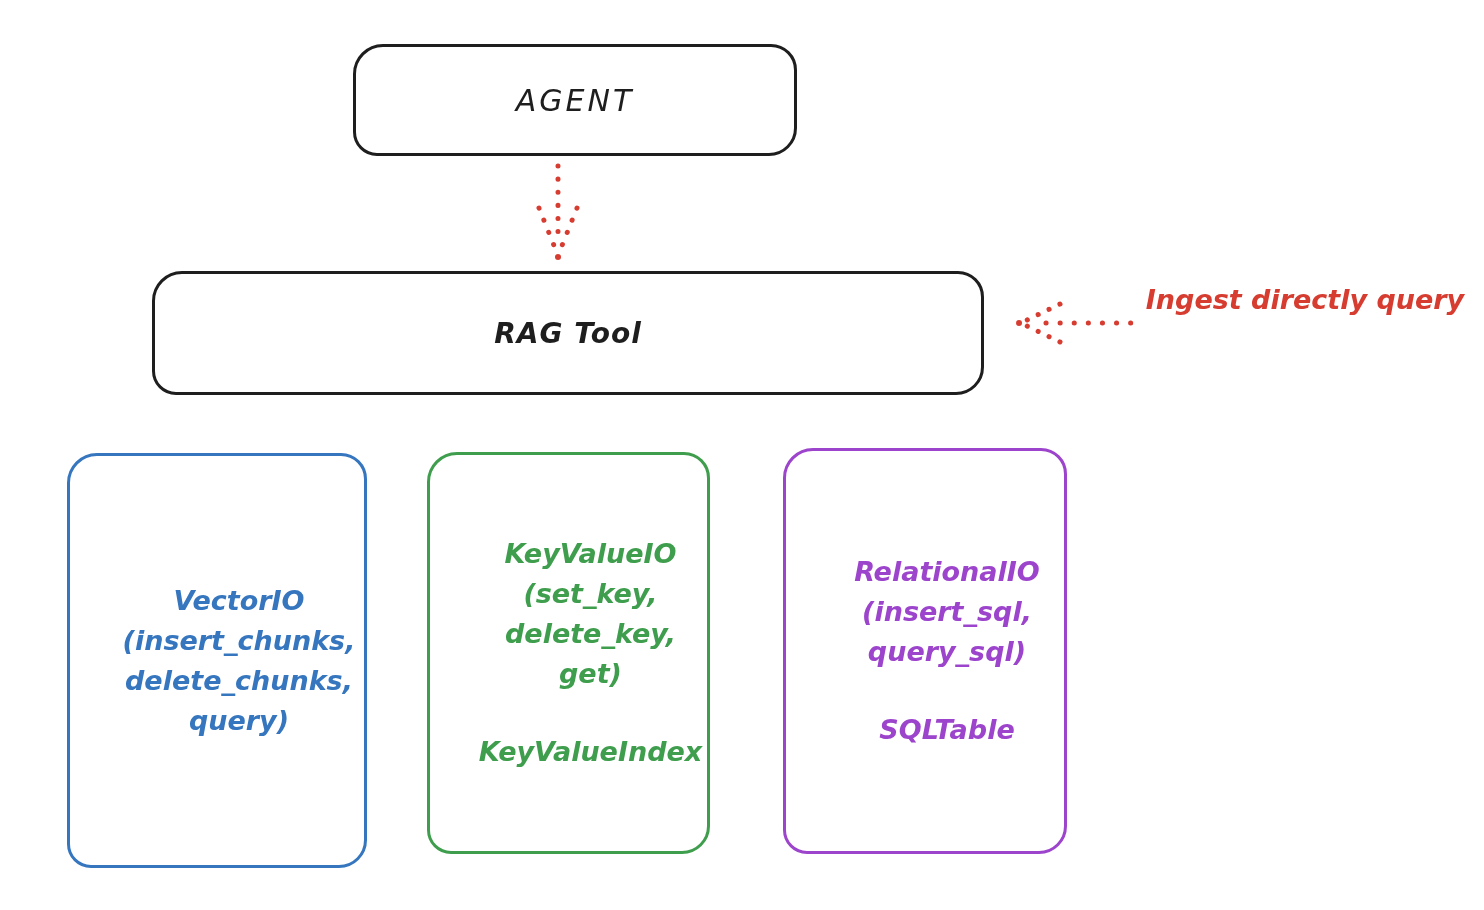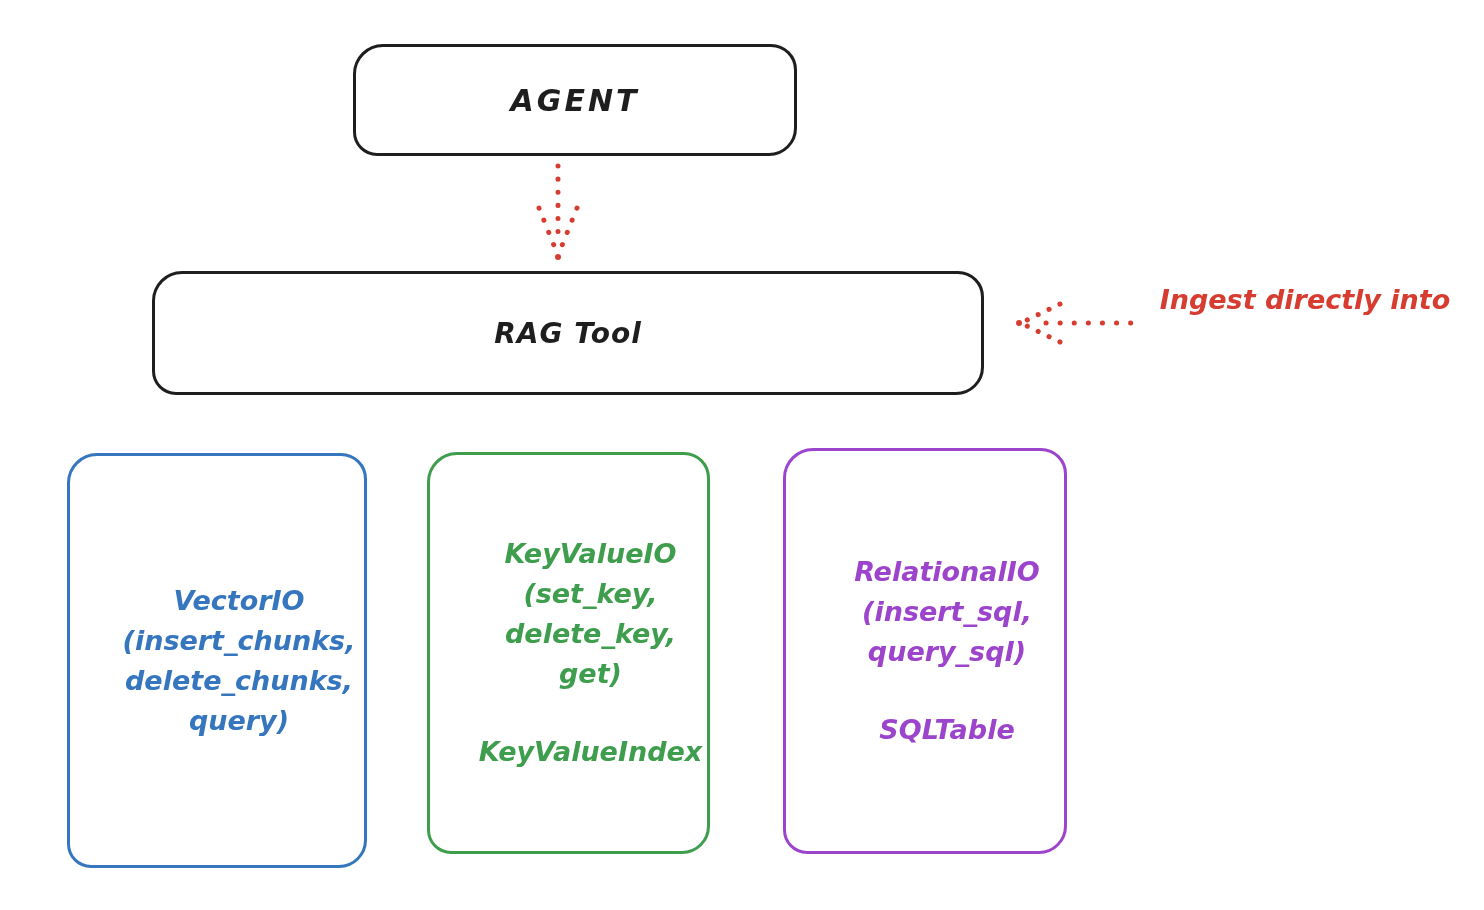--- a/index.html
+++ b/index.html
@@ -18,21 +18,21 @@
     border: 3.5px solid #1e1e1e;
     border-radius: 30px 26px 28px 24px;
     display: flex;
     align-items: center;
     justify-content: center;
     background: #ffffff;
     color: #1e1e1e;
   }
   .node-agent {
     left: 353px; top: 44px; width: 444px; height: 112px;
-    font-size: 30px; font-weight: 700; letter-spacing: 3px;
+    font-size: 30px; font-weight: 400; letter-spacing: 3px;
   }
   .node-rag-tool {
     left: 152px; top: 271px; width: 832px; height: 124px;
     font-size: 28px; font-weight: 600; letter-spacing: 1px;
   }
   .store {
     flex-direction: column;
     text-align: center;
     font-size: 27px;
     font-weight: 600;
@@ -92,21 +92,21 @@
   <svg class="arrow arrow-left" width="130" height="60" viewBox="0 0 130 60">
     <g stroke="#d63c30" stroke-width="5" stroke-linecap="round" fill="none">
       <path d="M34 30 L120 30" stroke-dasharray="0.1 14"></path>
       <path d="M48 11 L13 28" stroke-dasharray="0.1 12"></path>
       <path d="M48 49 L13 32" stroke-dasharray="0.1 12"></path>
       <circle cx="7" cy="30" r="3" fill="#d63c30" stroke="none"></circle>
     </g>
   </svg>
 
   <div class="annotation">
-    <div>Ingest directly into</div>
+    <div>Ingest directly query</div>
   </div>
 
   <div class="node store store-vector">
     <div>
       <div>VectorIO</div>
       <div>(insert_chunks,</div>
       <div>delete_chunks,</div>
       <div>query)</div>
     </div>
   </div>

